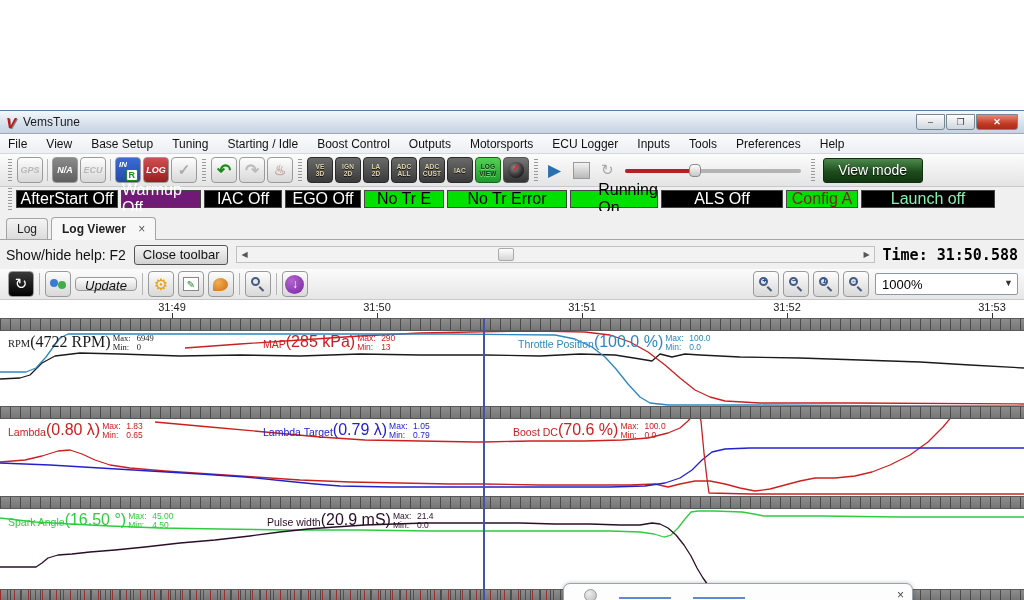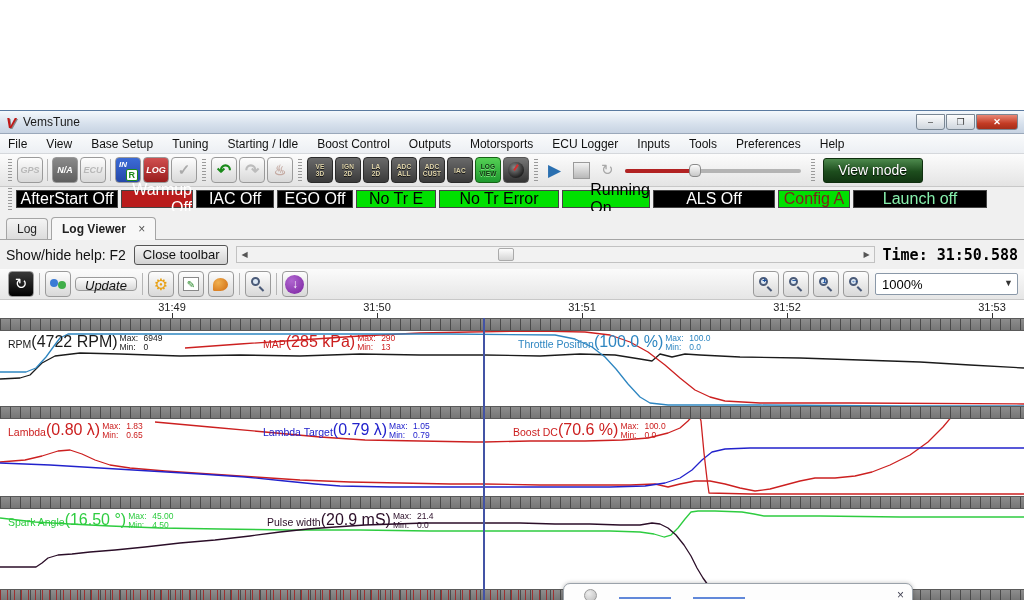--- a/index.html
+++ b/index.html
@@ -258,21 +258,21 @@
         <span class="thumb" id="slider-thumb" style="left: calc(40% - 6px);"></span>
       </div>
       <div class="grip"></div>
       <div class="viewmode">View mode</div>
     </div>
 
     <div class="statusrow">
       <div class="grip"></div>
       <span id="status-host" style="display:flex">
           <div class="statbox" style="width: 102px; background: rgb(0, 0, 0); color: rgb(255, 255, 255);">AfterStart Off</div>
-          <div class="statbox" style="width: 72px; background: #b91c1c; color: rgb(255, 255, 255); text-align: right;">Warmup Off</div>
+          <div class="statbox" style="width: 80px; background: #701a75; color: rgb(255, 255, 255);">Warmup Off</div>
           <div class="statbox" style="width: 78px; background: rgb(0, 0, 0); color: rgb(255, 255, 255);">IAC Off</div>
           <div class="statbox" style="width: 76px; background: rgb(0, 0, 0); color: rgb(255, 255, 255);">EGO Off</div>
           <div class="statbox" style="width: 80px; background: rgb(0, 224, 0); color: rgb(0, 0, 0);">No Tr E</div>
           <div class="statbox" style="width: 120px; background: rgb(0, 224, 0); color: rgb(0, 0, 0);">No Tr Error</div>
           <div class="statbox" style="width: 88px; background: rgb(0, 224, 0); color: rgb(0, 0, 0); padding-left: 28px;">Running On</div>
           <div class="statbox" style="width: 122px; background: rgb(0, 0, 0); color: rgb(255, 255, 255);">ALS Off</div>
           <div class="statbox" style="width: 72px; background: rgb(0, 224, 0); color: #7f1d1d;">Config A</div>
           <div class="statbox" style="width: 134px; background: rgb(0, 0, 0); color: #86efac;">Launch off</div>
         </span>
     </div>
@@ -383,21 +383,21 @@
         </div>
       <div class="panels" id="panels">
         <div class="ruler" style="top:0"></div>
         <div class="plot" id="plot-0" style="top:13px;height:75px">
           <svg width="1024" height="75" viewBox="0 330 1024 75" preserveAspectRatio="none">
               <polyline points="0,378 20,377 30,374 42,362 55,355 80,352 120,353 180,355 240,354 300,355 360,353 420,354 484,354 540,355 580,353 615,354 640,358 652,360 660,353 672,356 685,353 700,354 740,356 800,357 860,359 920,361 970,364 1024,367" fill="none" stroke="#1b1b1b" stroke-width="1.3" stroke-linejoin="round"></polyline>
               <polyline points="185,347 240,343 300,339 360,335 420,332 470,331 540,330 585,331 610,334 630,341 648,351 665,364 680,377 695,389 710,396 725,400 760,402 850,402 1024,403" fill="none" stroke="#cc2020" stroke-width="1.3" stroke-linejoin="round"></polyline>
               <polyline points="0,371 26,371 36,367 46,356 54,345 60,337 68,333 200,333 450,333 555,334 575,338 592,346 605,356 616,368 628,383 640,396 650,402 668,404 760,404 900,405 1024,405" fill="none" stroke="#2e86c1" stroke-width="1.3" stroke-linejoin="round"></polyline>
             </svg>
           <div class="chlabels" id="labels-0">
-              <div class="chl" style="left: 8px; color: rgb(27, 27, 27);">
+              <div class="chl" style="left: 8px; color: rgb(27, 27, 27); font-family: Liberation Serif, serif;">
                 <span class="nm">RPM</span>
                 <span class="val">(4722 RPM)</span>
                 <span class="mm">
                   <div><b>Max:</b>6949</div>
                   <div><b>Min:</b>0</div>
                 </span>
               </div>
               <div class="chl" style="left: 263px; color: rgb(204, 32, 32);">
                 <span class="nm">MAP</span>
                 <span class="val">(285 kPa)</span>

